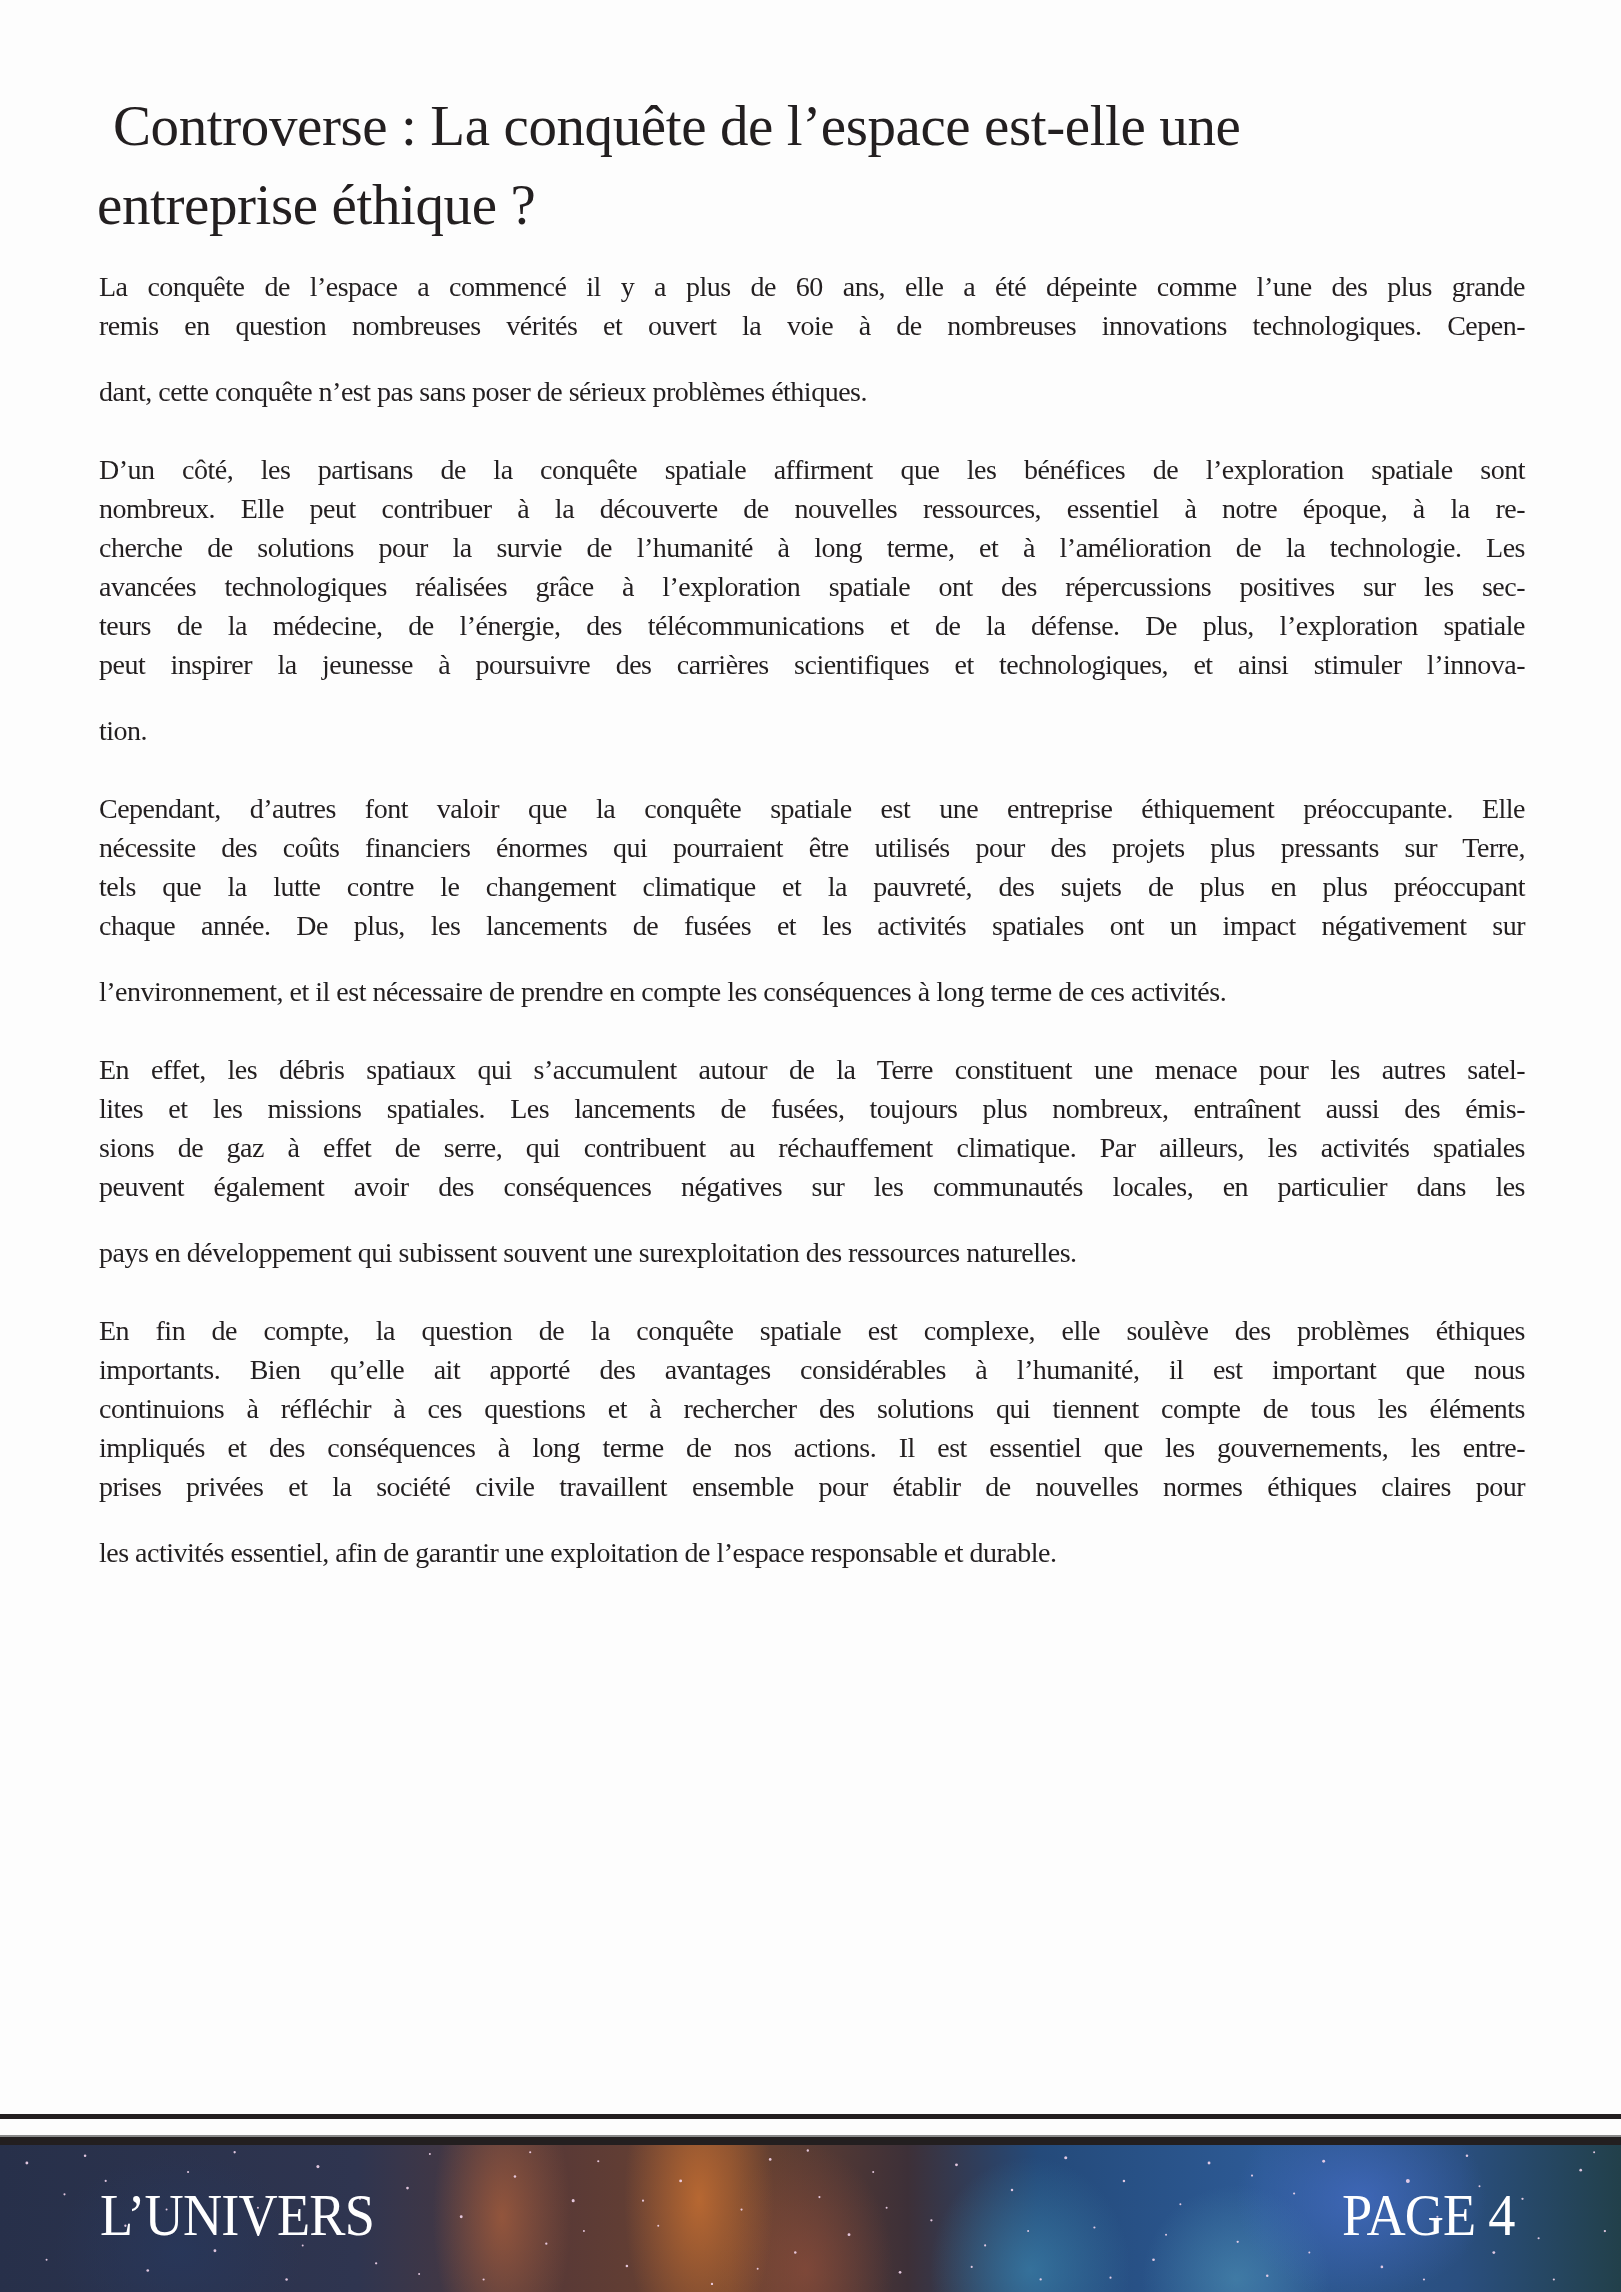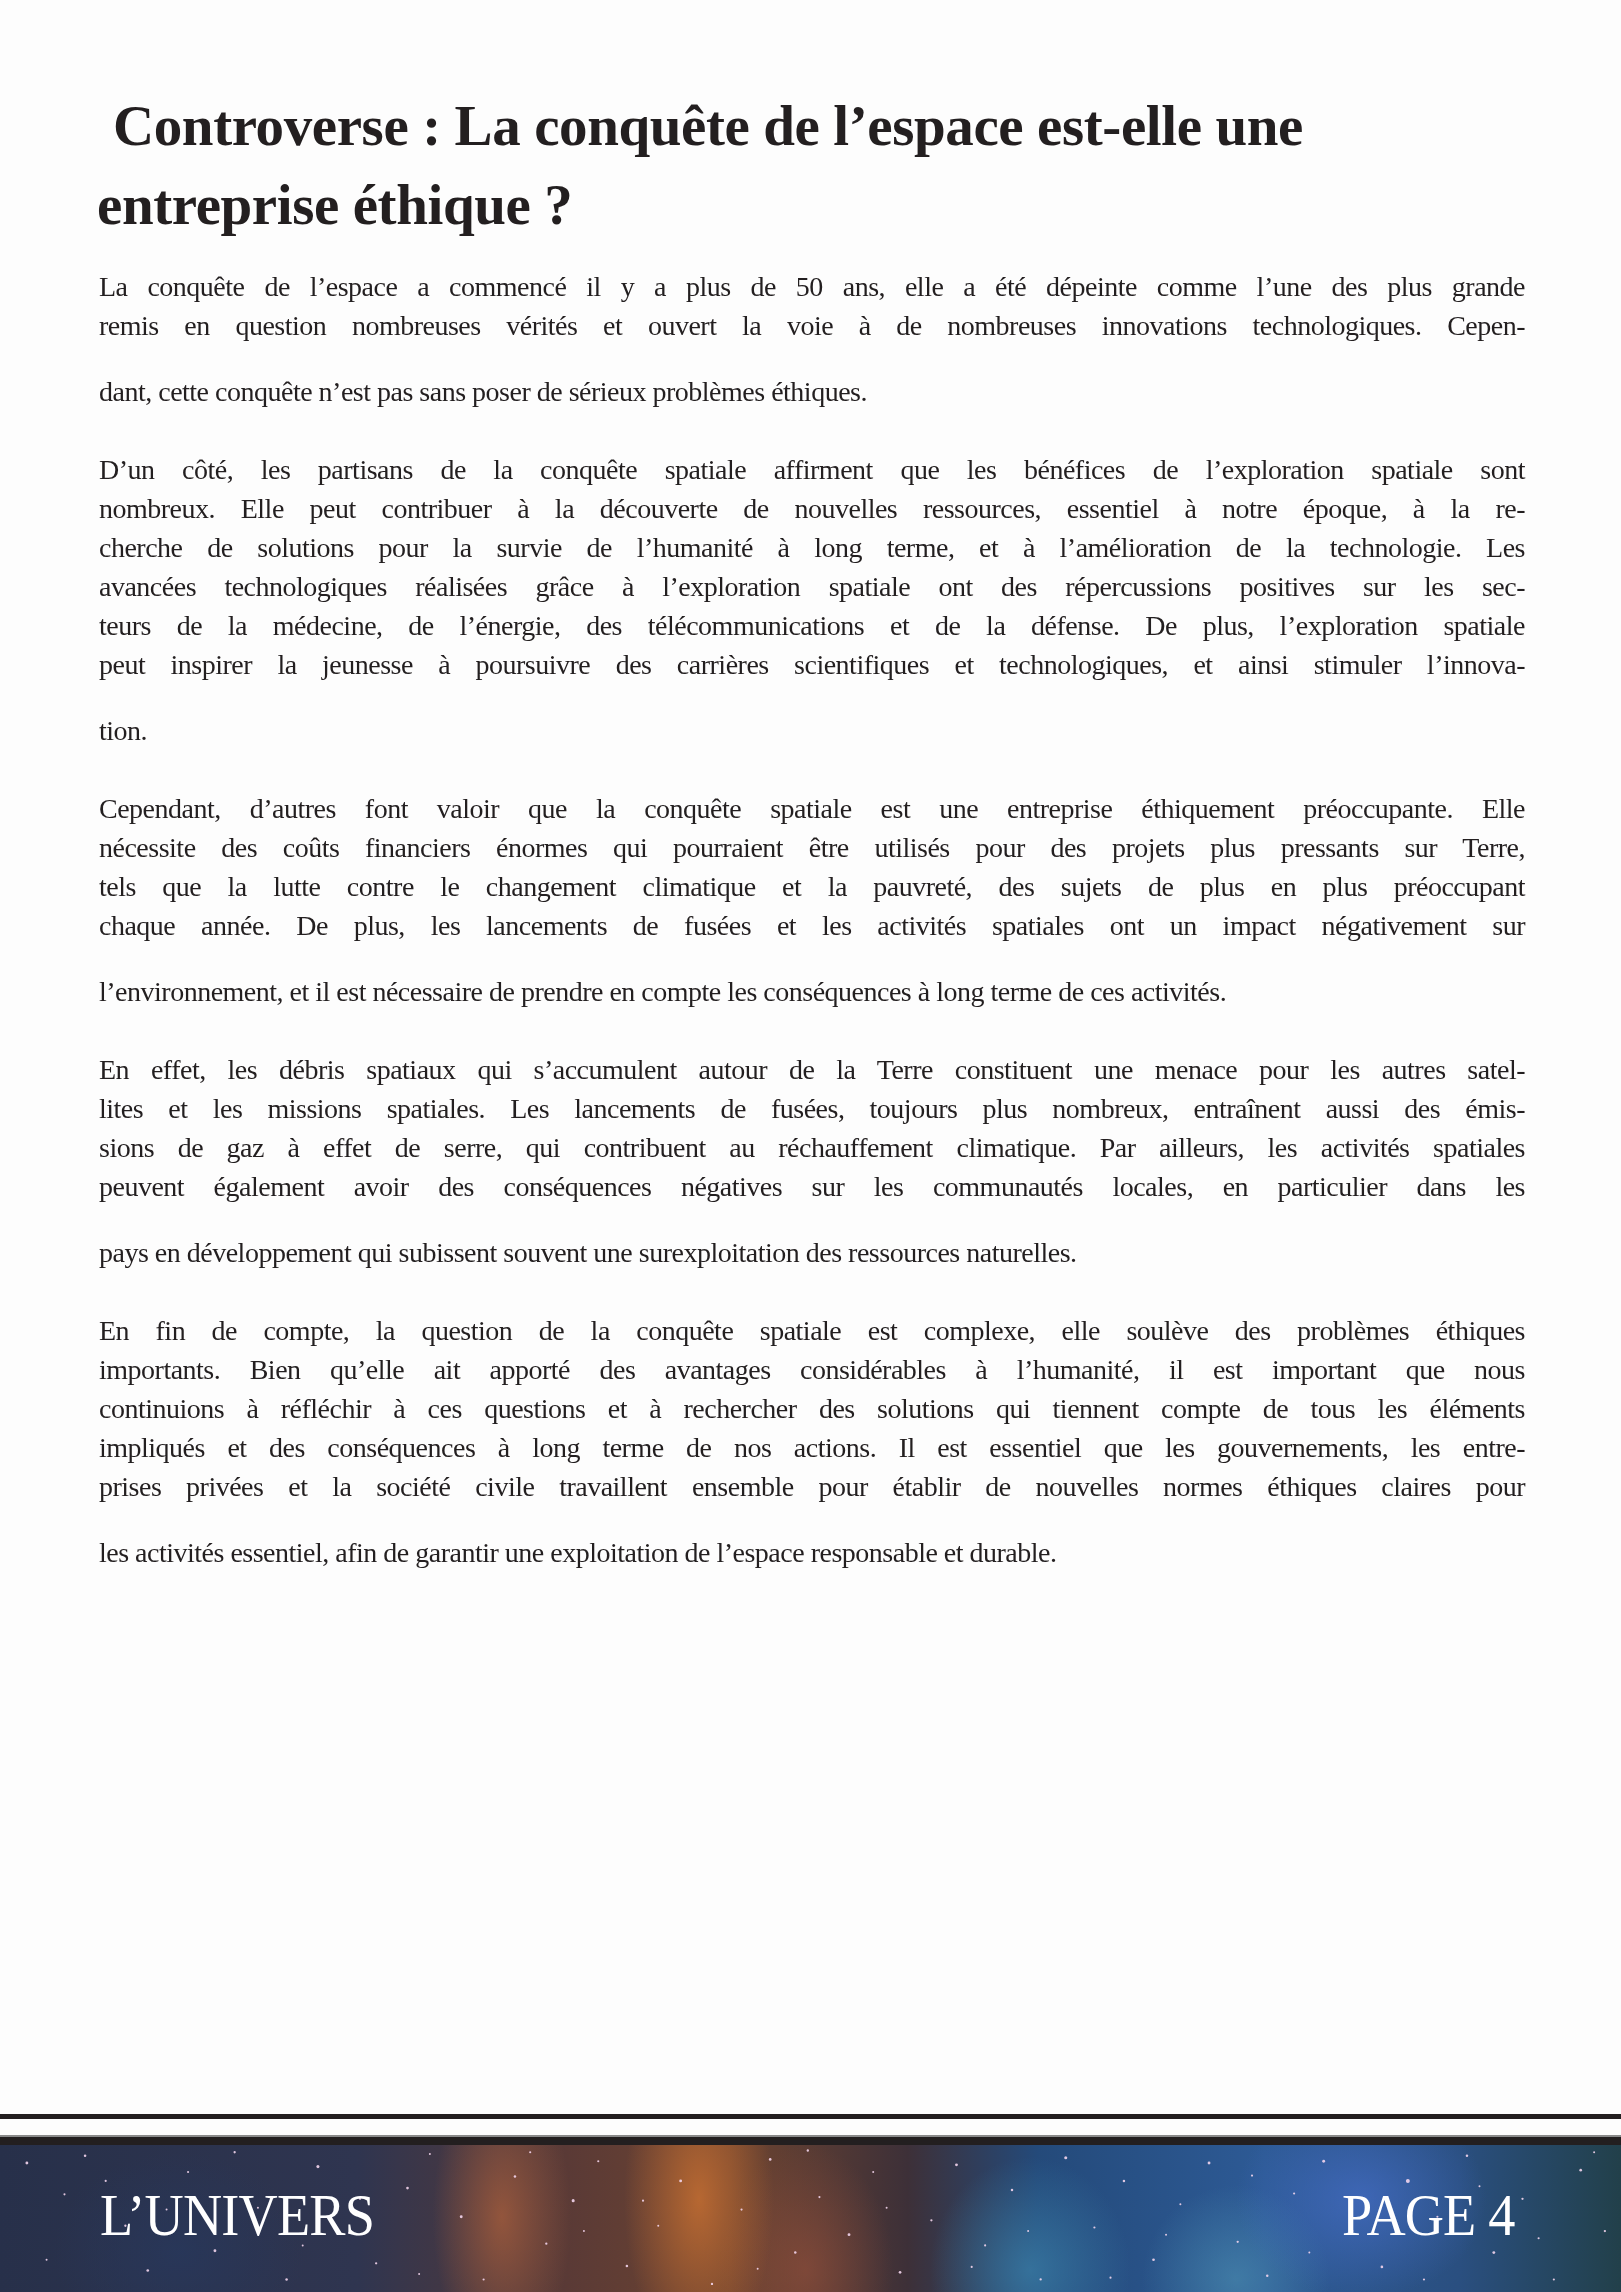--- a/index.html
+++ b/index.html
@@ -3,21 +3,21 @@
 <meta charset="utf-8">
 <style>
   html, body { margin: 0; padding: 0; }
   body {
     width: 1621px; height: 2293px; position: relative; overflow: hidden;
     background: #fdfdfd; color: #231f20;
     font-family: "Liberation Serif", "DejaVu Serif", serif;
   }
   .page-title {
     position: absolute; left: 97px; top: 86px; width: 1451px;
-    margin: 0; font-weight: bold; font-size: 57px; line-height: 79px;
+    margin: 0; font-weight: normal; font-size: 57px; line-height: 79px;
     letter-spacing: -0.4px; color: #231f20;
   }
   .page-title .l1 { display: block; padding-left: 16px; }
   .page-title .l2 { display: block; }
   .article-body { position: absolute; left: 99px; top: 267px; width: 1426px; }
   .para { margin: 0 0 39px 0; }
   .line {
     display: block; font-size: 28px; line-height: 39px; height: 39px;
     white-space: nowrap; text-align: justify; text-align-last: justify;
     letter-spacing: -0.5px; word-spacing: 0px;
@@ -51,21 +51,21 @@
 </head>
 <body>
 
 <h1 class="page-title">
   <span class="l1">Controverse : La conquête de l’espace est-elle une</span>
   <span class="l2">entreprise éthique ?</span>
 </h1>
 
 <div class="article-body">
   <p class="para">
-    <span class="line">La conquête de l’espace a commencé il y a plus de 50 ans, elle a été dépeinte comme l’une des plus grande</span>
+    <span class="line">La conquête de l’espace a commencé il y a plus de 60 ans, elle a été dépeinte comme l’une des plus grande</span>
     <span class="line">remis en question nombreuses vérités et ouvert la voie à de nombreuses innovations technologiques. Cepen-</span>
     <span class="line last">dant, cette conquête n’est pas sans poser de sérieux problèmes éthiques.</span>
   </p>
   <p class="para">
     <span class="line">D’un côté, les partisans de la conquête spatiale affirment que les bénéfices de l’exploration spatiale sont</span>
     <span class="line">nombreux. Elle peut contribuer à la découverte de nouvelles ressources, essentiel à notre époque, à la re-</span>
     <span class="line">cherche de solutions pour la survie de l’humanité à long terme, et à l’amélioration de la technologie. Les</span>
     <span class="line">avancées technologiques réalisées grâce à l’exploration spatiale ont des répercussions positives sur les sec-</span>
     <span class="line">teurs de la médecine, de l’énergie, des télécommunications et de la défense. De plus, l’exploration spatiale</span>
     <span class="line">peut inspirer la jeunesse à poursuivre des carrières scientifiques et technologiques, et ainsi stimuler l’innova-</span>

